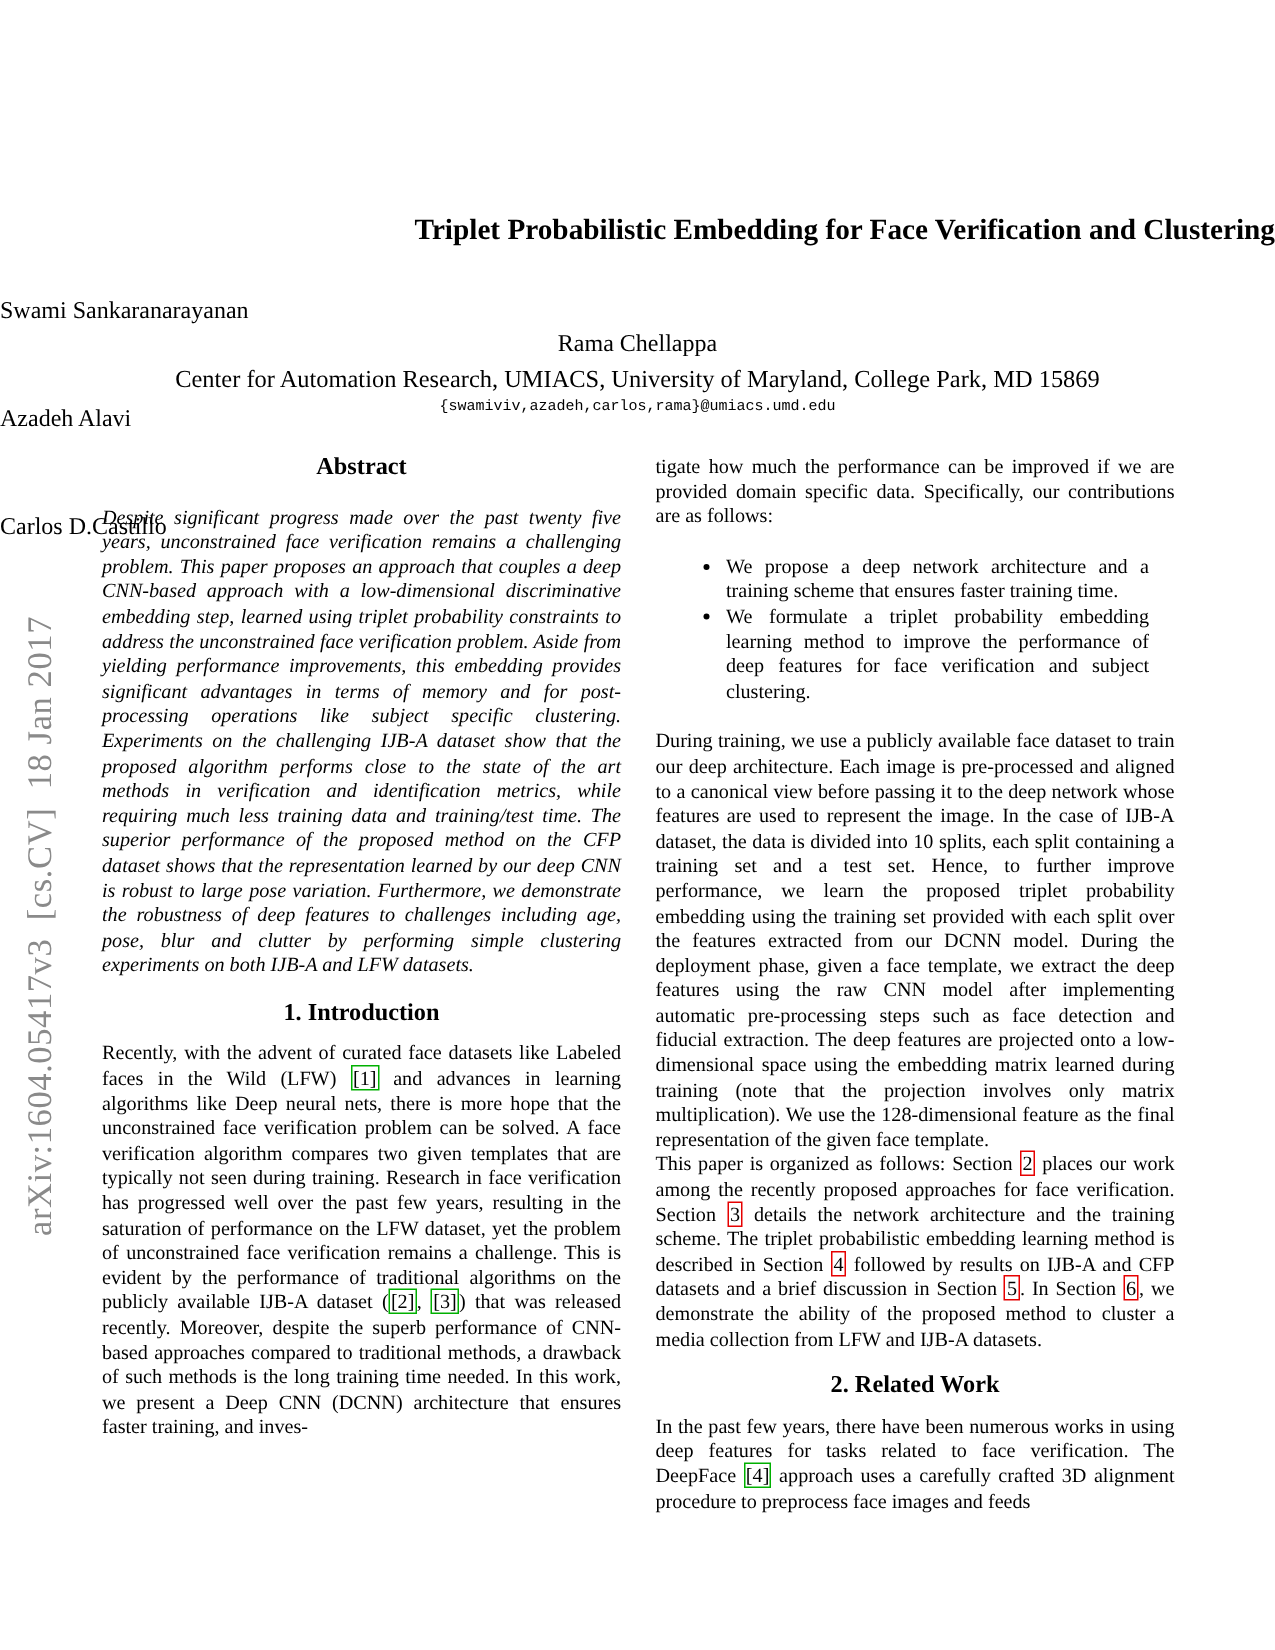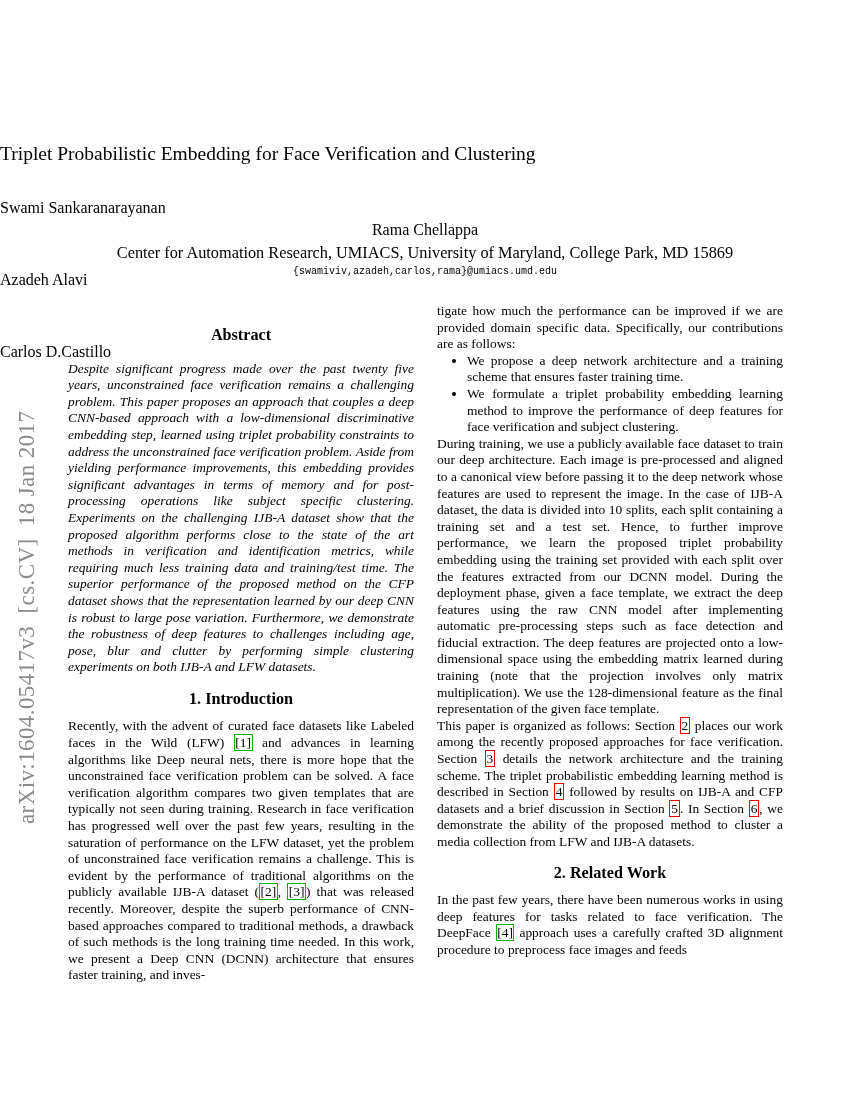--- a/index.html
+++ b/index.html
@@ -24,23 +24,23 @@
     color: #8a8a8a;
     white-space: pre;
     letter-spacing: 0.4px;
     width: 560px;
   }
 
   .paper-title {
     position: absolute;
     left: 0; right: 0;
     top: 143px;
-    text-align: left;
+    text-align: right;
     font-size: 19.5px;
-    font-weight: normal;
+    font-weight: bold;
   }
 
   .authors-row1 {
     position: absolute;
     left: 0; right: 0;
     top: 199px;
     display: flex;
     justify-content: center;
     gap: 54px;
     font-size: 16px;
@@ -70,21 +70,21 @@
   }
 
   .col {
     position: absolute;
     top: 303px;
     width: 346px;
     font-size: 13.45px;
     line-height: 16.6px;
     text-align: justify;
   }
-  .col-left  { left: 68px; margin-top: 24px; }
+  .col-left  { left: 68px; }
   .col-right { left: 437px; }
 
   .abstract-head {
     text-align: center;
     font-weight: bold;
     font-size: 16.2px;
     margin: 0 0 17px 0;
   }
   .abstract-text { font-style: italic; }
 
@@ -92,21 +92,21 @@
     font-weight: bold;
     font-size: 16.2px;
     text-align: center;
     margin: 15px 0 11px 0;
   }
   .sec-head.first-right { margin-top: 14px; }
 
   p { margin: 0; }
 
   ul.contribs {
-    margin: 0;
+    margin: 17px;
     padding-left: 30px;
   }
   ul.contribs li { text-align: justify; }
 
   .box-green {
     border: 1.4px solid #00b000;
     padding: 0 0.5px;
     line-height: 1;
   }
   .box-red {

